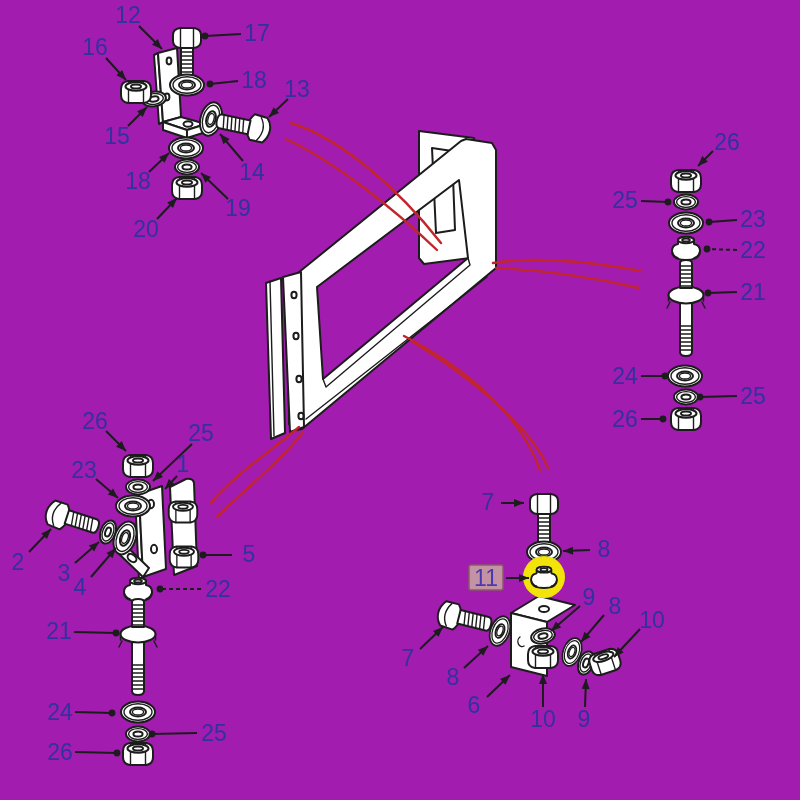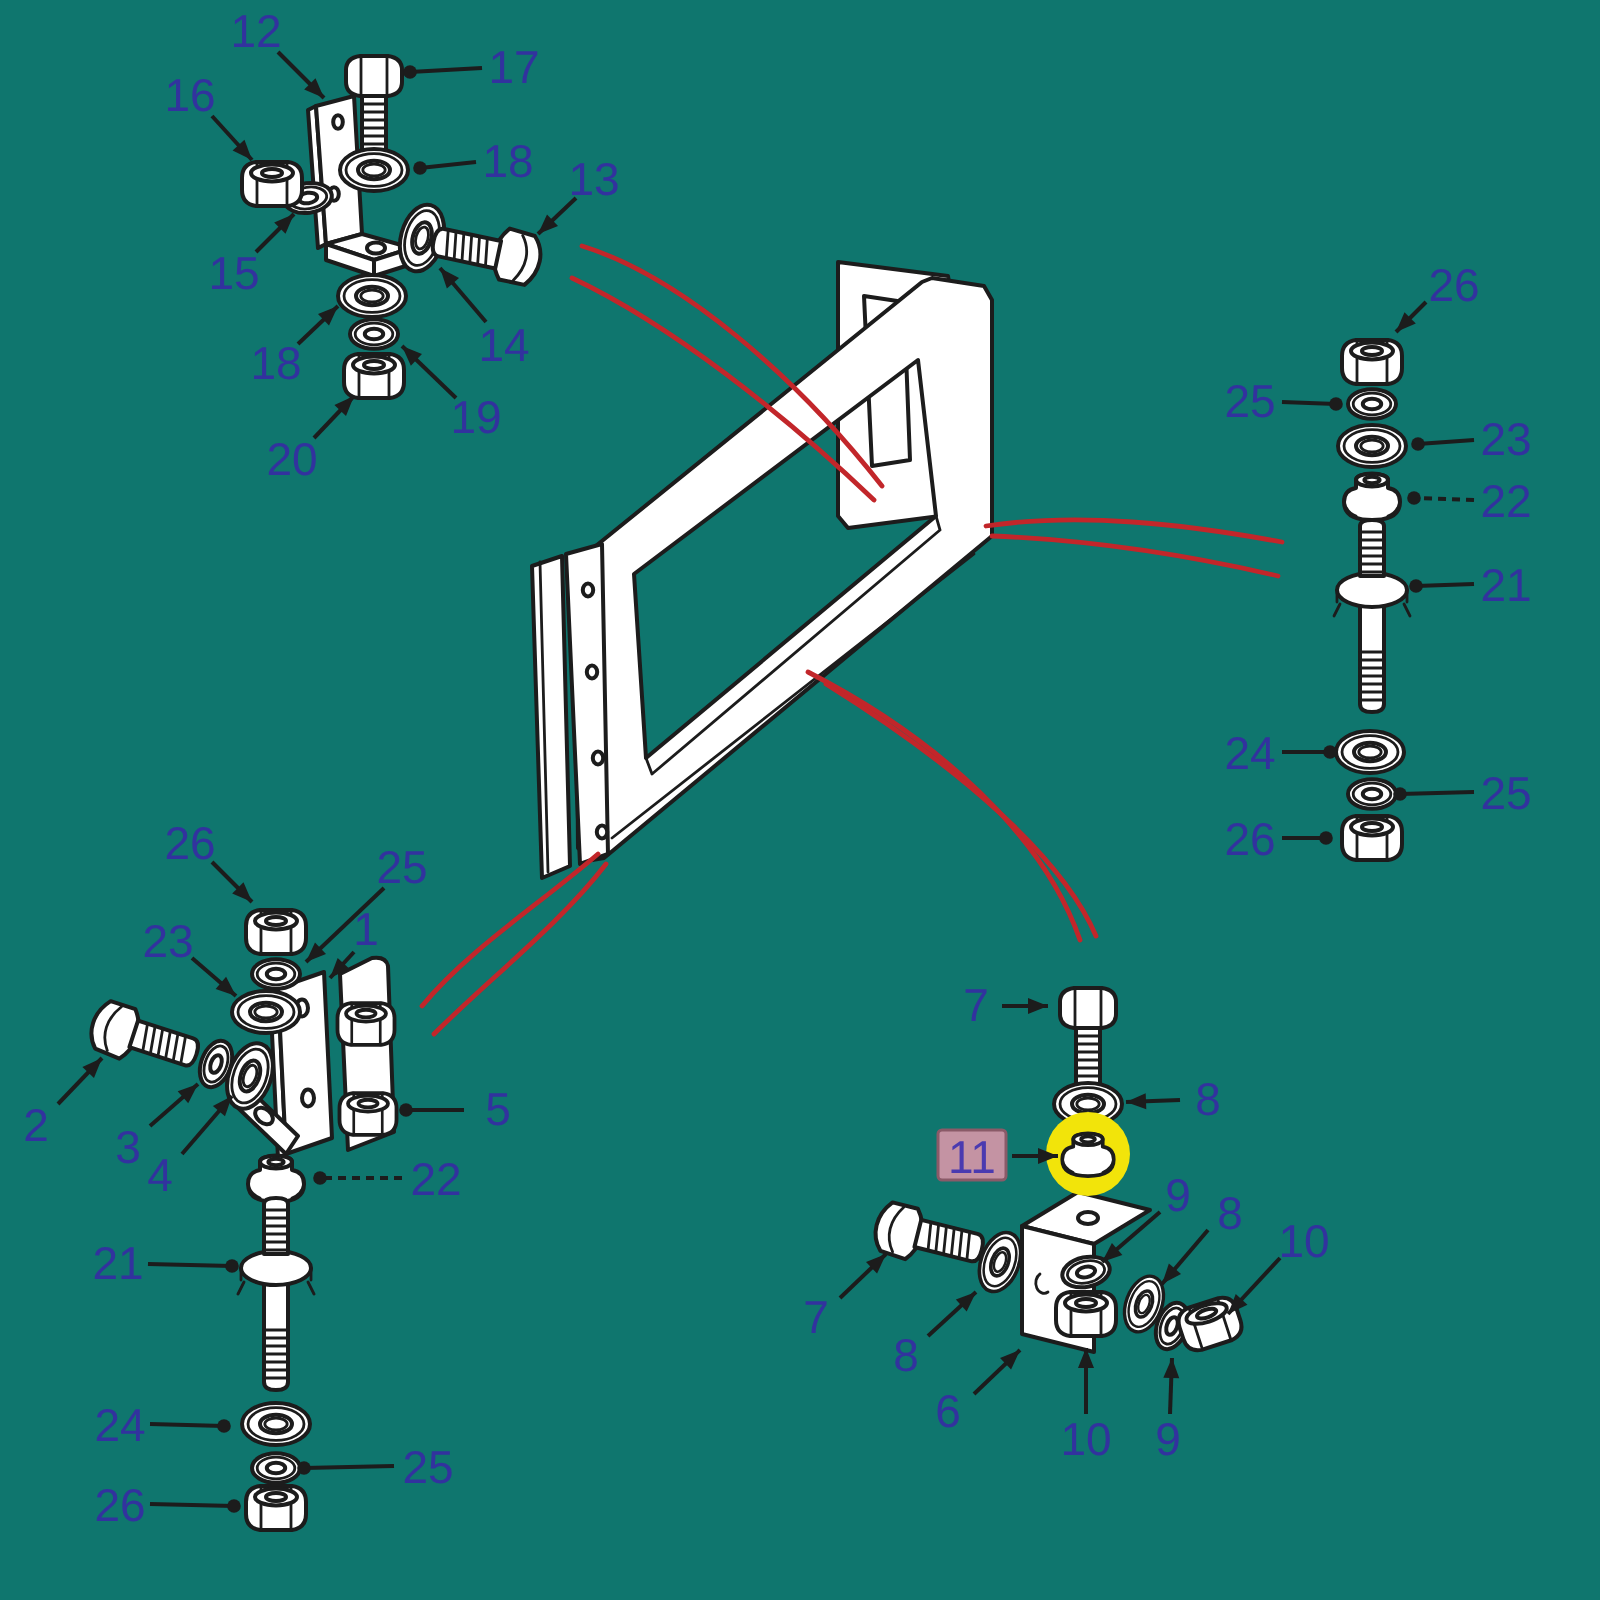--- a/index.html
+++ b/index.html
@@ -1,20 +1,20 @@
 <!DOCTYPE html>
 <html style="--ink: #1c1c1c; --label: #32329e; --red: #c2262a; --halo: #f2e40a; --boxbg: #c493a3; --boxborder: #8a5a68; --boxtext: #4a3ab0;"><head>
 <meta charset="utf-8">
 <style>
   :root{
     --ink:#1c1c1c; --label:#32329e; --red:#c2262a;
     --halo:#f2e40a; --boxbg:#c493a3; --boxborder:#8a5a68; --boxtext:#4a3ab0;
   }
   html,body{margin:0;padding:0;background:#fff;}
-  #canvas{position:relative;width:800px;height:800px;background:#0f766e;overflow:hidden;
+  #canvas{position:relative;width:800px;height:800px;background:#a21caf;overflow:hidden;
           font-family:"Liberation Sans", sans-serif;}
   svg{display:block}
   .ln{fill:#fff;stroke:var(--ink);stroke-width:2;stroke-linejoin:round;stroke-linecap:round;}
   .thin{fill:none;stroke:var(--ink);stroke-width:1.4;stroke-linecap:round;}
   .red{fill:none;stroke:var(--red);stroke-width:2.4;stroke-linecap:round;}
   .leader{stroke:var(--ink);stroke-width:2;fill:none;}
   .leader.dashed{stroke-dasharray:4 3;}
   .tip{fill:var(--ink);stroke:none;}
   text.plbl{fill:var(--label);font-size:23px;font-family:"Liberation Sans",sans-serif;
             text-anchor:middle;cursor:pointer;}

